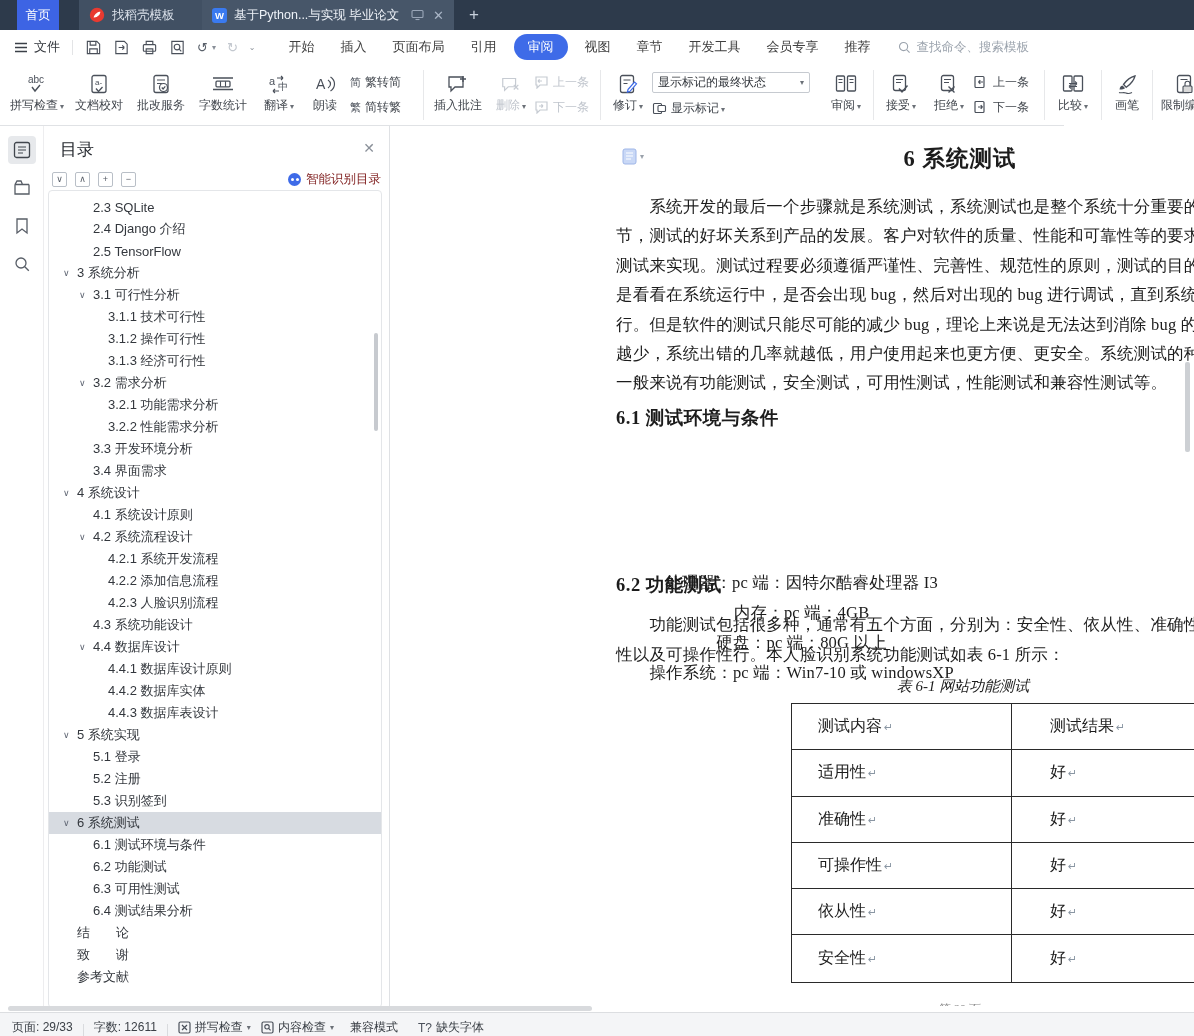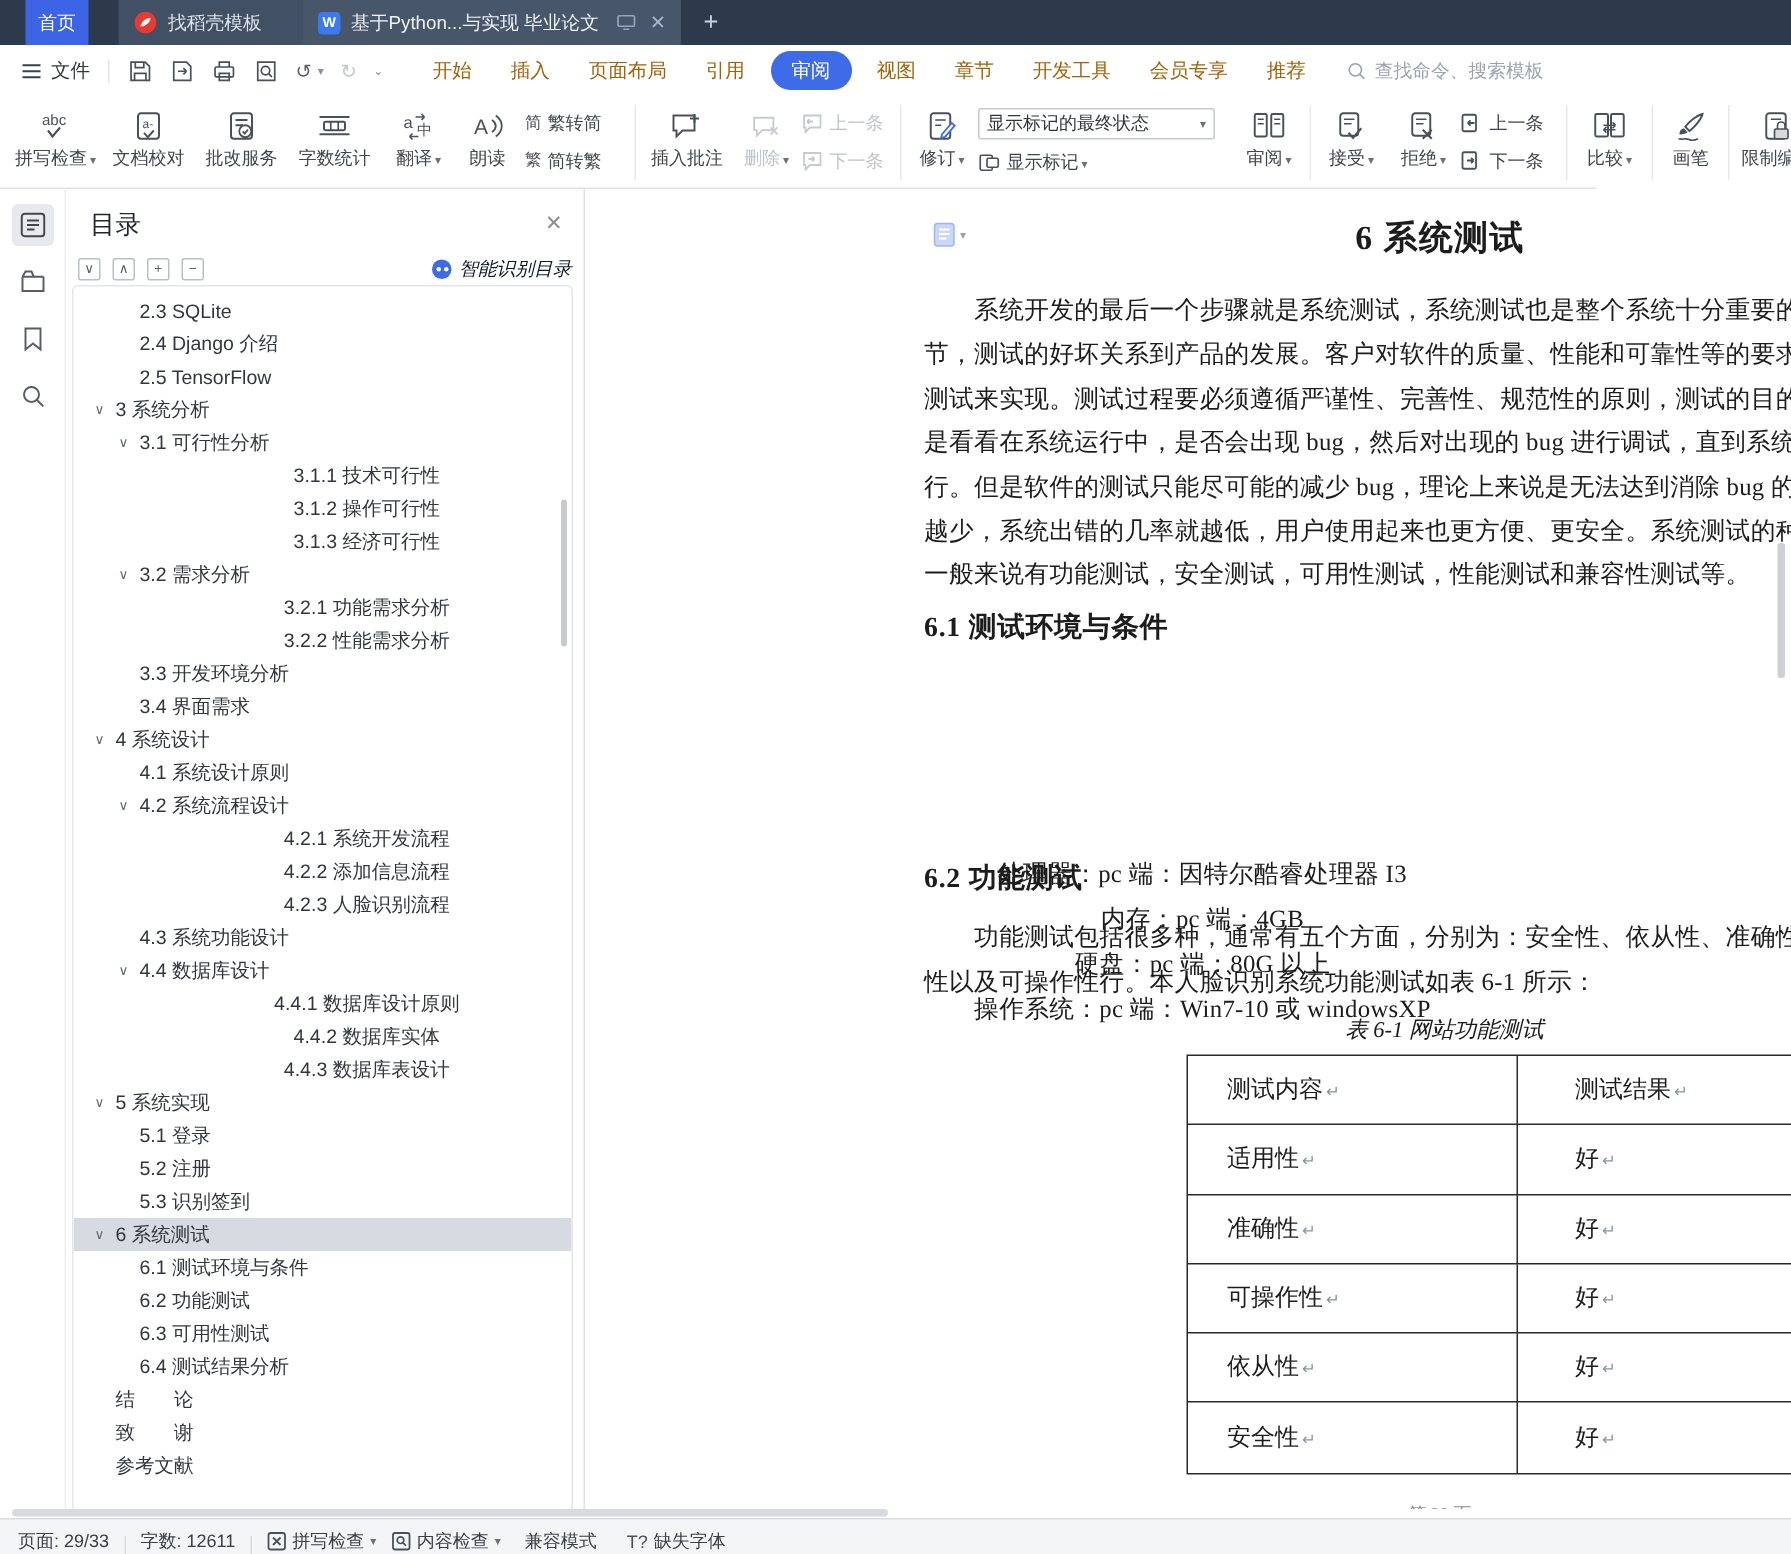--- a/index.html
+++ b/index.html
@@ -20,21 +20,21 @@
   
   .menubar{position:absolute;left:0;top:30px;width:1194px;height:34px;background:#fff;display:flex;align-items:center;}
   .mb-file{display:flex;align-items:center;gap:6px;padding:0 12px 0 14px;font-size:13px;color:#35393f;}
   .mb-sep{width:1px;height:15px;background:#e3e4e6;}
   .qicons{display:flex;align-items:center;gap:11px;padding:0 10px 0 12px;color:#4a505a;}
   .qi{width:17px;height:17px;}
   .qtxt{font-size:13px;color:#5a616b;line-height:1;}
   .qtxt.dis{color:#c3c8cf;}
   .tinycaret{font-size:8px;color:#8a9099;}
   .menuitems{display:flex;align-items:center;gap:8px;margin-left:14px;}
-  .mi{font-size:13px;color:#a16207;padding:4px 9px;white-space:nowrap;}
+  .mi{font-size:13px;color:#404040;padding:4px 9px;white-space:nowrap;}
   .mi.act-true{background:#3e6be8;color:#fff;border-radius:14px;padding:4px 14px;}
   .mb-search{display:flex;align-items:center;gap:6px;margin-left:18px;color:#9ba3ad;font-size:12.5px;}
   
   .toolbar{position:absolute;left:0;top:64px;width:1064px;height:62px;background:#fff;border-bottom:1px solid #e0e2e5;
     display:flex;align-items:flex-start;padding-left:6px;box-sizing:border-box;}
   .tsep{width:1px;height:50px;background:#e7e8ea;margin:6px 3px 0 3px;flex:none;}
   .tbtn{flex:none;display:flex;flex-direction:column;align-items:center;padding-top:8px;}
   .tbtn .ic{height:24px;display:flex;align-items:center;justify-content:center;}
   .tbtn .lb{font-size:12px;color:#41464d;margin-top:3px;white-space:nowrap;line-height:1;}
   .dd::after{content:"▾";font-size:8px;color:#6b7077;margin-left:2px;}
@@ -51,30 +51,30 @@
   
   .iconstrip{position:absolute;left:0;top:126px;width:44px;height:880px;background:#fff;border-right:1px solid #ededef;box-sizing:border-box;}
   .stripbtn{position:absolute;left:8px;width:28px;height:28px;border-radius:4px;display:flex;align-items:center;justify-content:center;}
   .stripbtn.on{background:#e7e9ec;}
   .tocpanel{position:absolute;left:44px;top:126px;width:346px;height:880px;background:#fff;border-right:1px solid #dfe1e4;box-sizing:border-box;}
   .tp-title{position:absolute;left:16px;top:12px;font-size:17px;color:#23272d;}
   .tp-close{position:absolute;right:14px;top:14px;font-size:14px;color:#8a9099;}
   .tp-btnrow{position:absolute;left:8px;top:44px;right:8px;height:18px;display:flex;align-items:center;gap:8px;}
   .sqbtn{width:15px;height:15px;border:1px solid #b9bfc7;border-radius:2px;display:flex;align-items:center;justify-content:center;
     font-size:9px;color:#565c66;box-sizing:border-box;line-height:1;}
-  .smart{margin-left:auto;display:flex;align-items:center;gap:5px;font-size:12.5px;color:#0f172a;font-style:italic;}
+  .smart{margin-left:auto;display:flex;align-items:center;gap:5px;font-size:12.5px;color:#7f1d1d;}
   .robot{width:13px;height:13px;border-radius:50%;background:#3e6be8;position:relative;}
   .robot::after{content:"";position:absolute;left:3px;top:5px;width:3px;height:3px;border-radius:50%;background:#fff;box-shadow:5px 0 0 #fff;}
   .toclist{position:absolute;left:4px;top:64px;width:334px;height:818px;border:1px solid #e4e6e9;border-radius:4px;
     box-sizing:border-box;padding-top:5px;overflow:hidden;}
   .toc-row{height:22px;display:flex;align-items:center;font-size:13px;color:#33373d;white-space:nowrap;}
   .toc-caret{width:14px;flex:none;font-size:9px;color:#5f6673;text-align:left;}
   .lvl-1{padding-left:14px;}
   .lvl-2{padding-left:30px;}
-  .lvl-3{padding-left:45px;justify-content:center;}
+  .lvl-3{padding-left:45px;}
   .sel-true{background:#d7dbe1;}
   .tocthumb{position:absolute;left:330px;top:207px;width:4px;height:98px;background:#c7cacf;border-radius:2px;}
   
   .docarea{position:absolute;left:390px;top:126px;width:804px;height:880px;background:#fff;overflow:hidden;
     font-family:"Liberation Serif","DejaVu Serif",serif;color:#1c1c1c;}
   .pageicon{position:absolute;left:232px;top:22px;display:flex;align-items:center;gap:3px;}
   .doc-title{position:absolute;left:570px;top:17px;transform:translateX(-50%);font-size:22.5px;font-weight:bold;
     letter-spacing:1px;white-space:nowrap;}
   .pblock{position:absolute;left:226px;white-space:nowrap;font-size:16.5px;letter-spacing:.2px;}
   .p1{top:66px;line-height:29.4px;}

